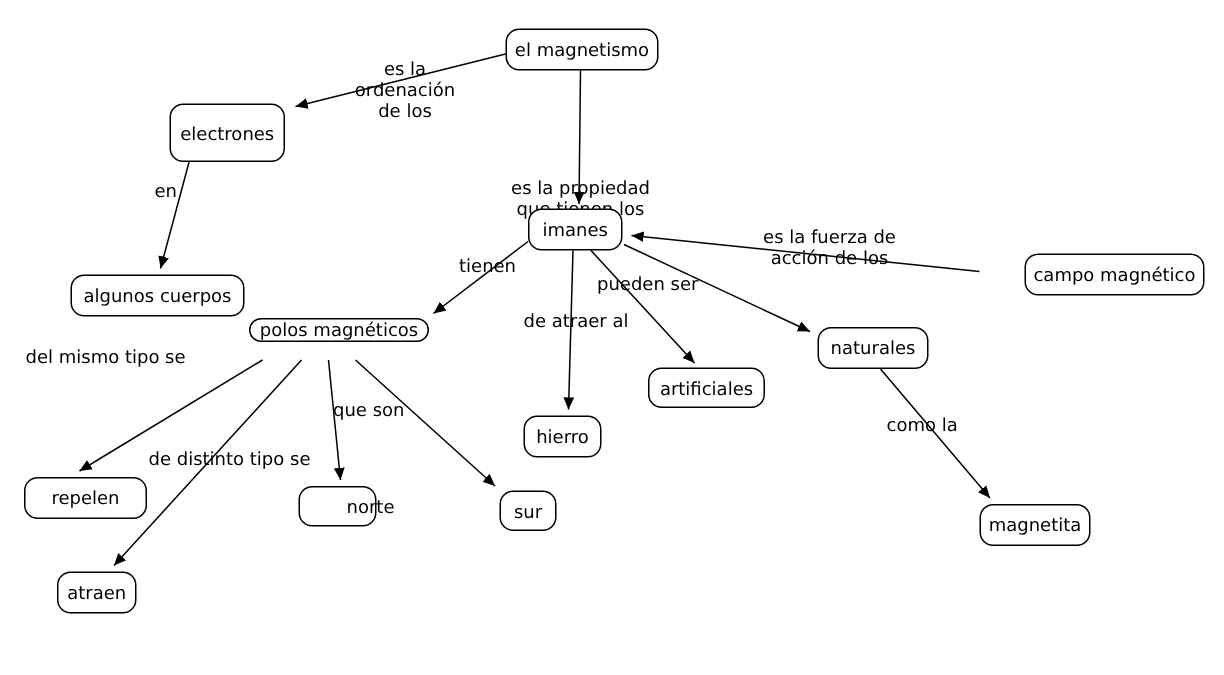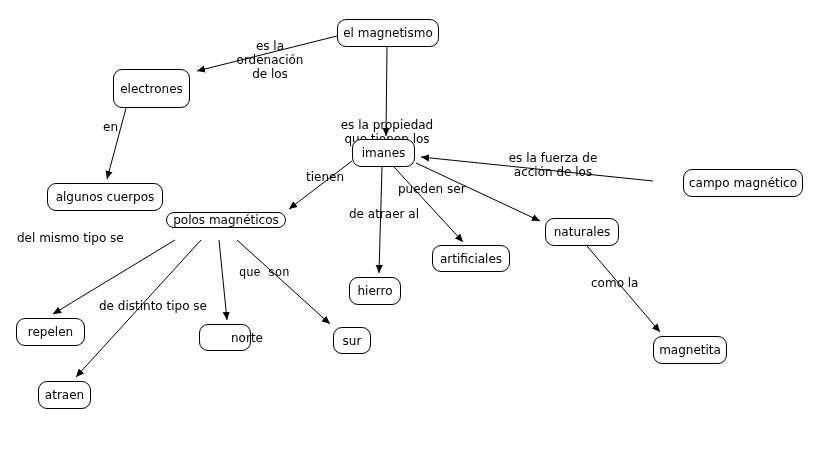--- a/index.html
+++ b/index.html
@@ -65,32 +65,32 @@
 de los</div>
   <div class="link-label" style="left:339px; top:78px;  width:96px;margin-top:40px;">es la propiedad
 que tienen los</div>
   <div class="link-label" style="left:103px; top:120px;">en</div>
   <div class="link-label" style="left:306px; top:170px;">tienen</div>
   <div class="link-label" style="left:506px; top:151px; width:94px;">es la fuerza de
 acción de los</div>
   <div class="link-label" style="left:398px; top:182px;">pueden ser</div>
   <div class="link-label" style="left:349px; top:207px;">de atraer al</div>
   <div class="link-label" style="left:17px;  top:231px;">del mismo tipo se</div>
-  <div class="link-label" style="left:239px; top:266px;font-family:Liberation Mono, monospace;">que son</div>
+  <div class="link-label" style="left:222px; top:266px;">que son</div>
   <div class="link-label" style="left:99px;  top:299px;">de distinto tipo se</div>
   <div class="link-label" style="left:591px; top:276px;">como la</div>
 
   <div class="node" style="left:337px; top:19px;  width:102px; height:28px;">el magnetismo</div>
   <div class="node" style="left:113px; top:69px;  width:77px;  height:39px;">electrones</div>
   <div class="node" style="left:352px; top:139px; width:63px;  height:28px;">imanes</div>
   <div class="node" style="left:655px; top:169px; width:120px; height:28px;margin-left:28px;">campo magnético</div>
   <div class="node" style="left:47px;  top:183px; width:116px; height:28px;">algunos cuerpos</div>
   <div class="node" style="left:166px; top:212px; width:120px; height:16px;text-align:right;">polos magnéticos</div>
   <div class="node" style="left:545px; top:218px; width:74px;  height:28px;">naturales</div>
   <div class="node" style="left:432px; top:245px; width:78px;  height:27px;">artificiales</div>
   <div class="node" style="left:349px; top:277px; width:52px;  height:28px;">hierro</div>
-  <div class="node" style="left:16px;  top:318px; width:69px;  height:28px;">repelen</div>
+  <div class="node" style="left:16px;  top:318px; width:82px;  height:28px;">repelen</div>
   <div class="node" style="left:199px; top:324px; width:52px;  height:27px;padding-left:44px;">norte</div>
   <div class="node" style="left:333px; top:327px; width:38px;  height:27px;">sur</div>
   <div class="node" style="left:653px; top:336px; width:74px;  height:28px;">magnetita</div>
   <div class="node" style="left:38px;  top:381px; width:53px;  height:28px;">atraen</div>
 
 </div>
 
 </body></html>

